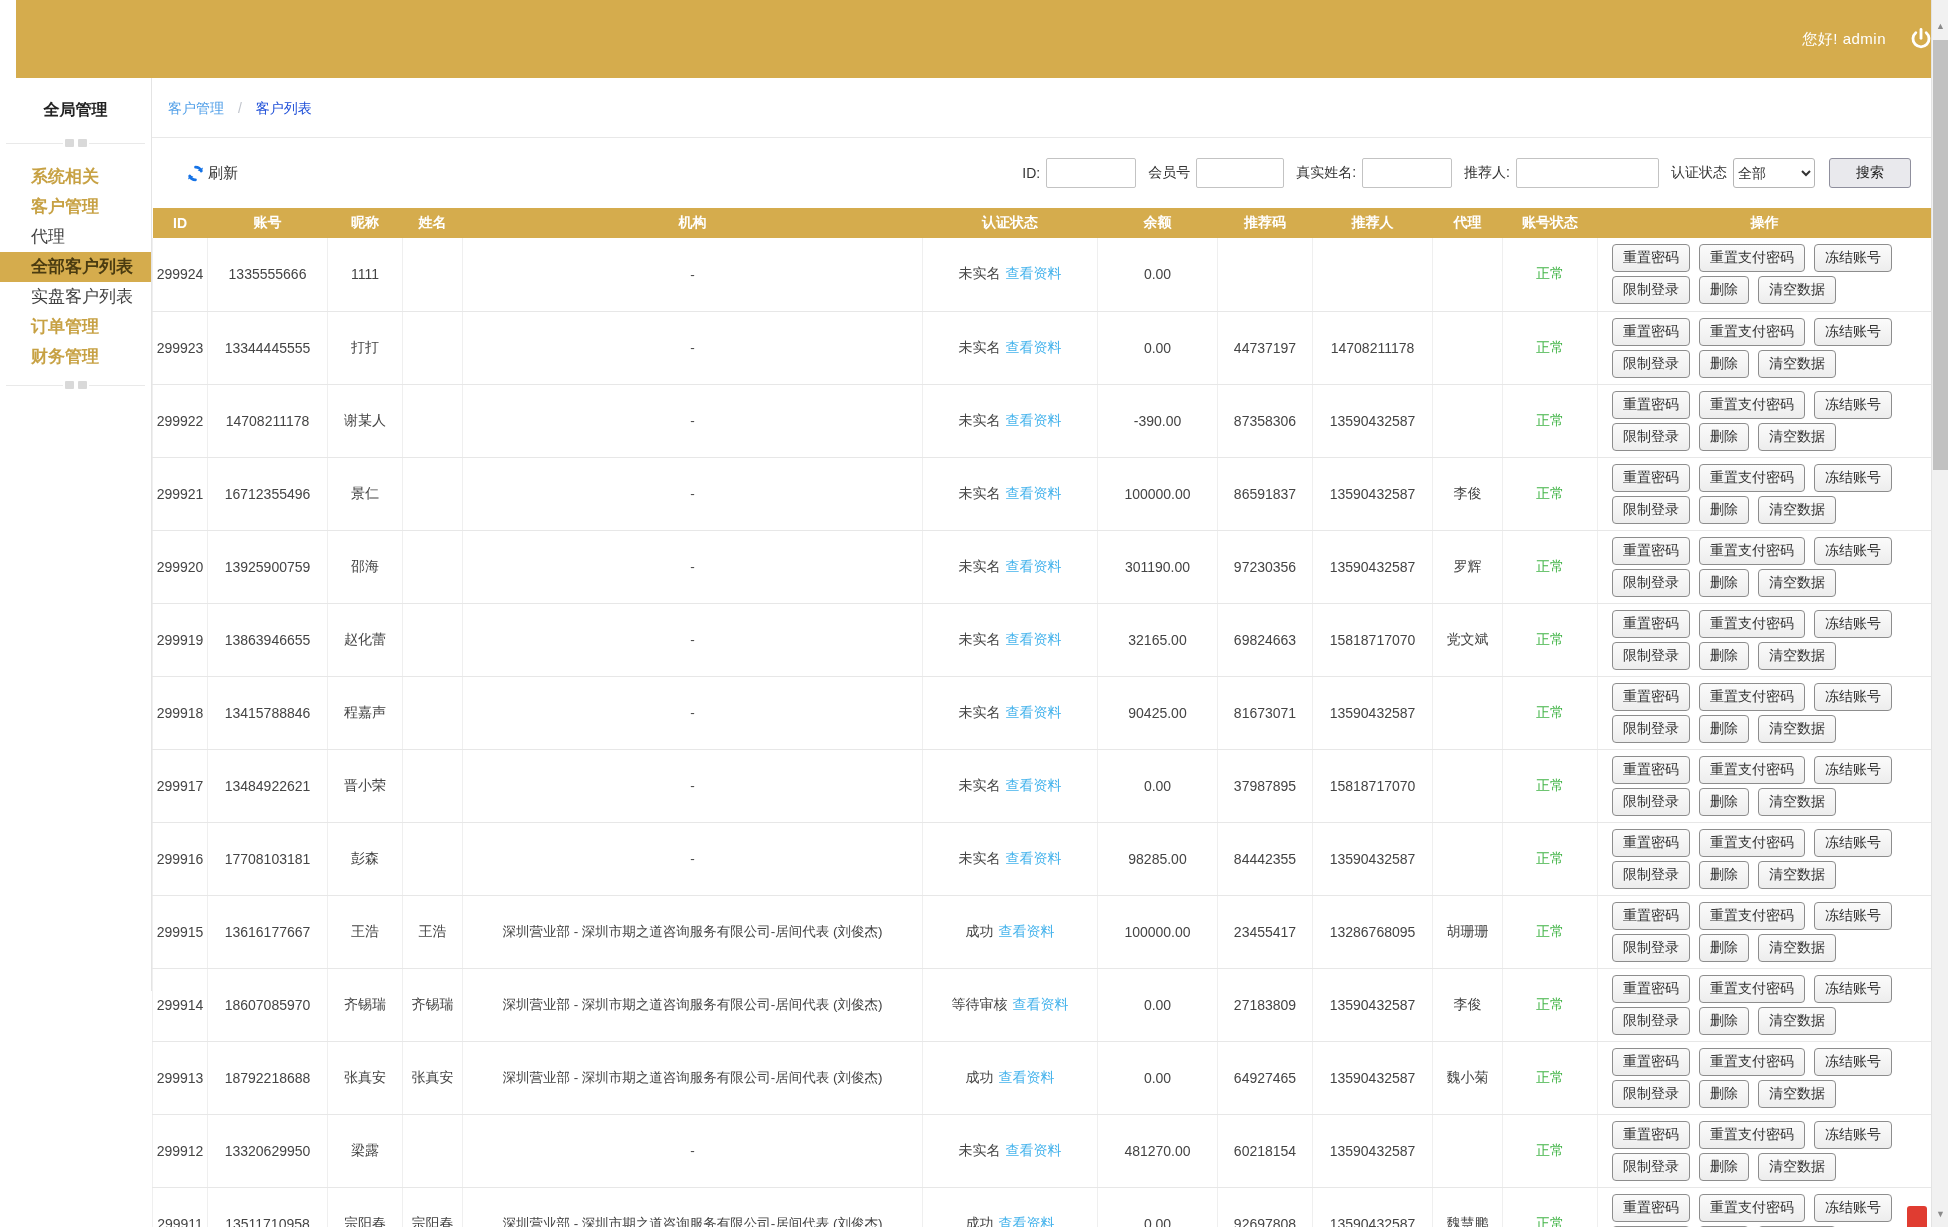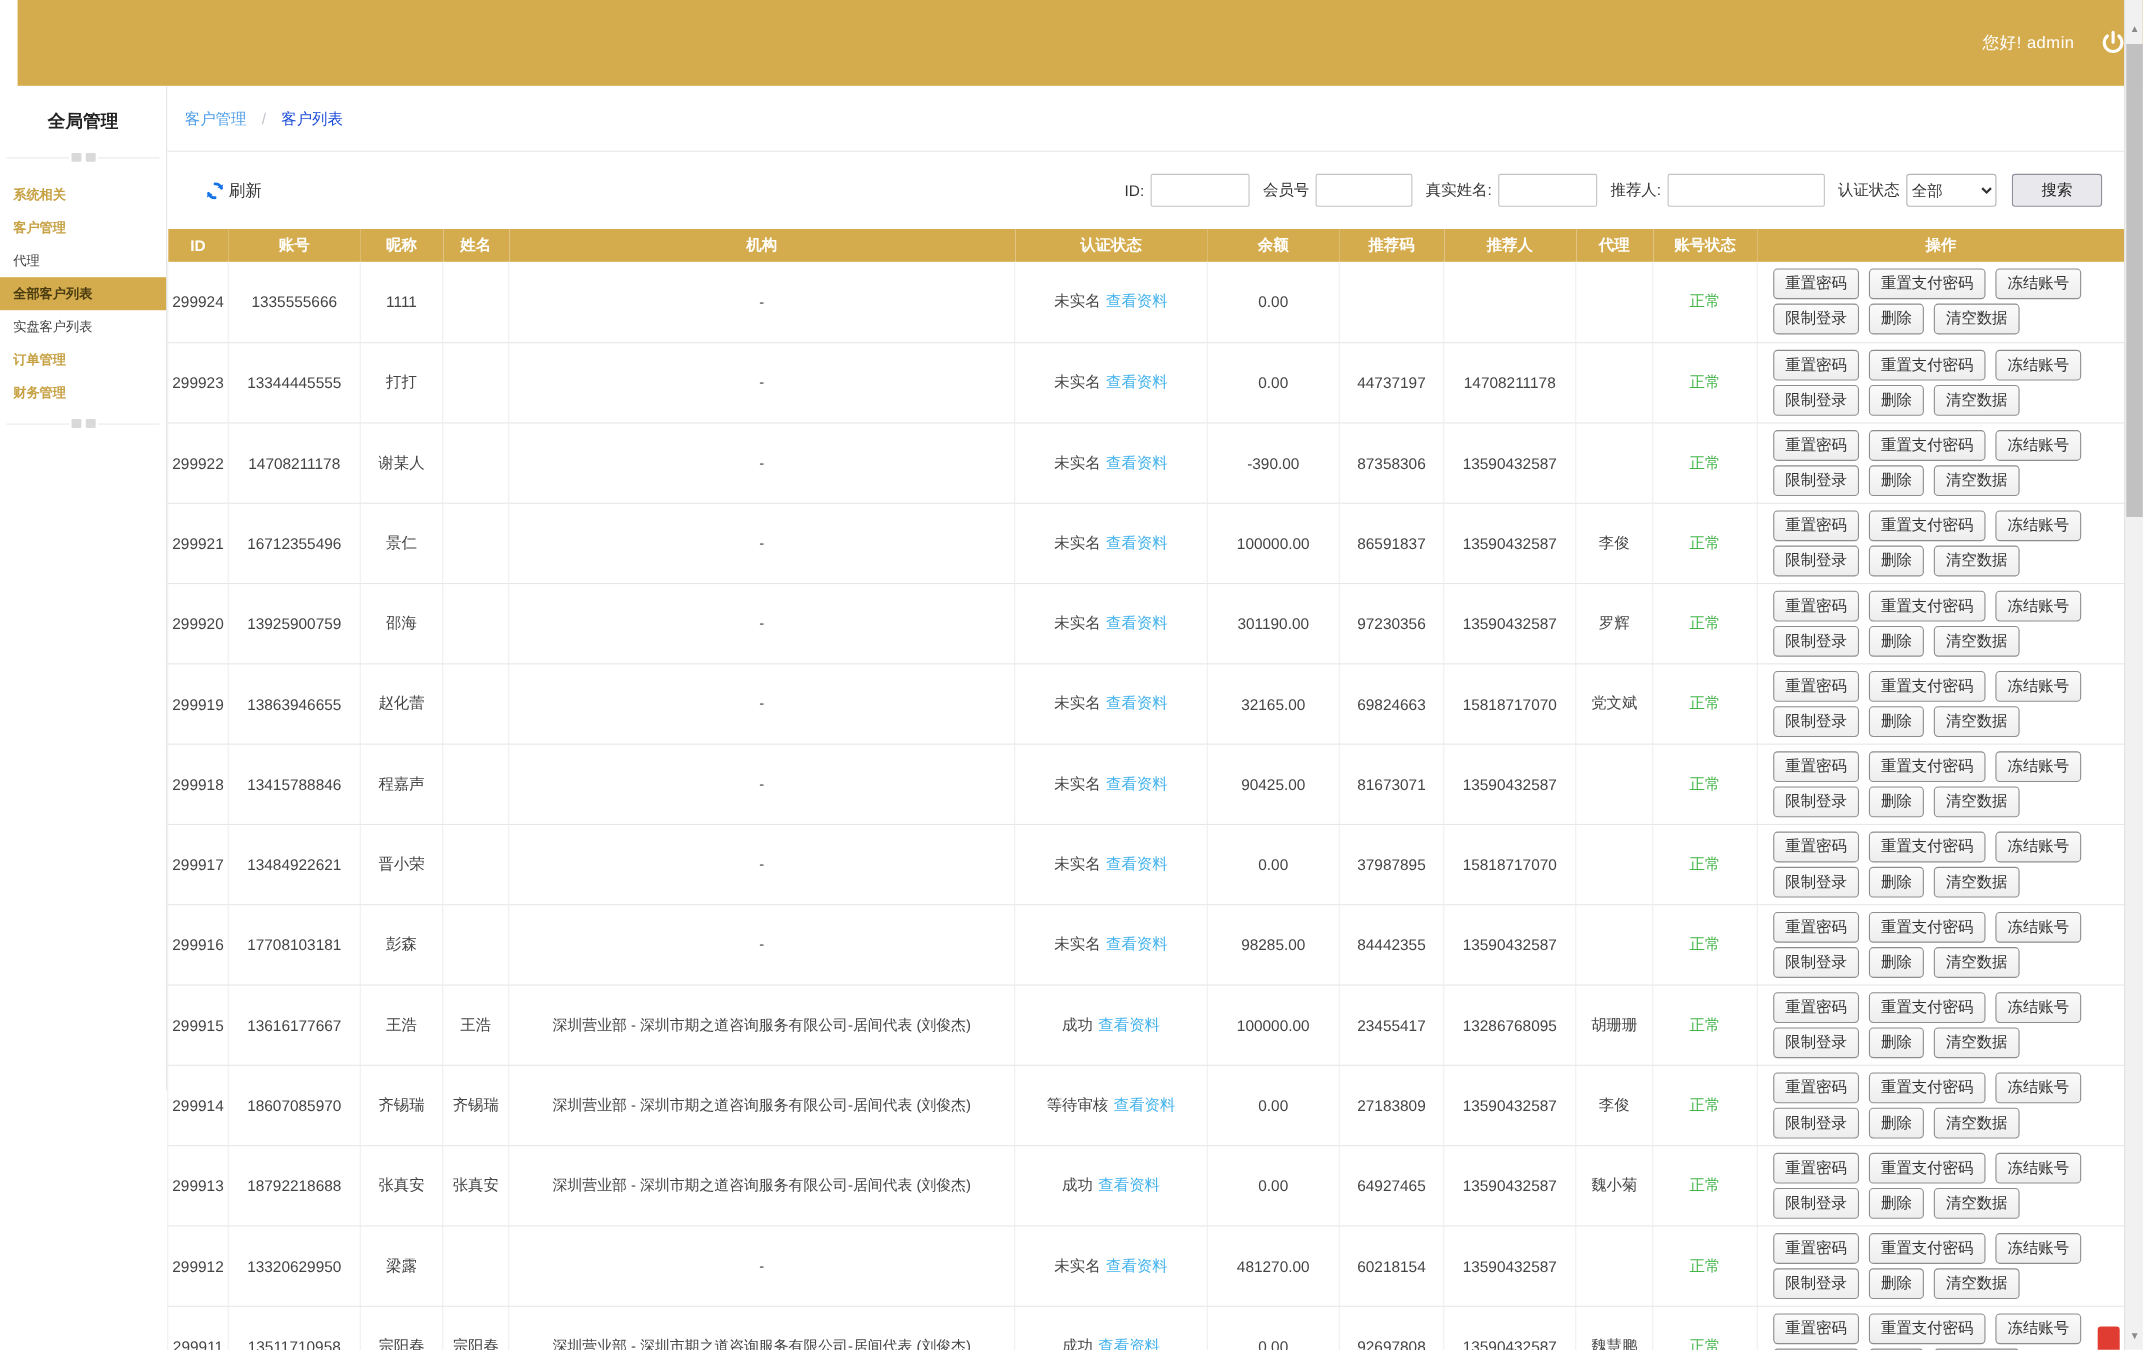--- a/index.html
+++ b/index.html
@@ -13,22 +13,22 @@
   .power svg { width:26px; height:26px; display:block; }
 
   
   .sidebar { position:absolute; left:0; top:78px; width:152px; height:913px; background:#ffffff;
              border-right:1px solid #e4e4e4; z-index:4; }
   .sb-title { text-align:center; font-size:16px; font-weight:bold; color:#222; padding-top:22px; height:52px; }
   .sb-divider { display:flex; align-items:center; justify-content:center; height:18px; margin:4px 6px 10px 6px; }
   .sb-divider i { flex:1; height:1px; background:#e9e9e9; }
   .sb-divider b { width:9px; height:8px; background:#d9d9d9; margin:0 2px; border-radius:1px; }
   .sb-menu { display:block; }
-  .sb-item { display:block; height:30px; line-height:30px; padding-left:12px; text-decoration:none;
-             font-size:12px; cursor:pointer; white-space:nowrap; }
+  .sb-item { display:block; height:30px; line-height:30px; padding-left:31px; text-decoration:none;
+             font-size:17px; cursor:pointer; white-space:nowrap; }
   .sb-item.section { color:#c7a143; font-weight:bold; }
   .sb-item.plain { color:#424242; }
   .sb-item.active { background:#d5ac4d; color:#4a3b10; font-weight:bold; }
 
   
   .main { position:absolute; left:152px; top:78px; width:1779px; height:1149px; background:#ffffff; }
   .breadcrumb-bar { height:60px; line-height:60px; padding-left:16px; background:#ffffff;
                     border-bottom:1px solid #e8e8e8; font-size:14px; }
   .breadcrumb-bar a { color:#4f9ee8; text-decoration:none; cursor:pointer; }
   .breadcrumb-bar .sep { color:#c0c4cc; margin:0 10px; }

